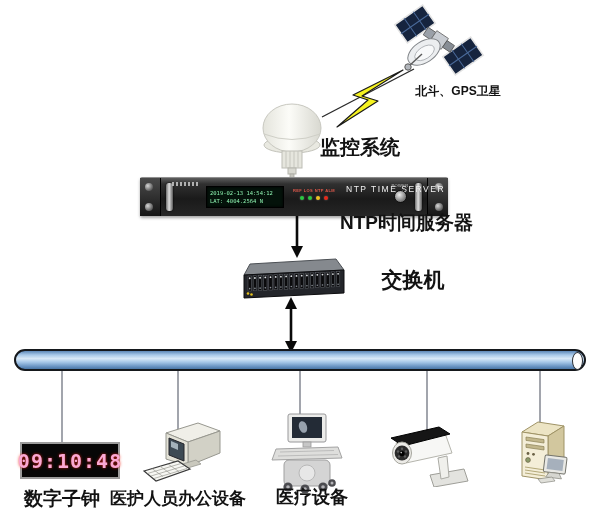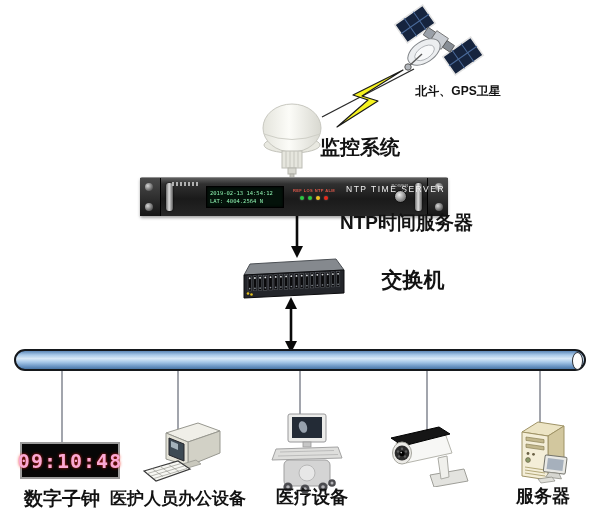--- a/index.html
+++ b/index.html
@@ -302,15 +302,14 @@
     <line x1="17" y1="47" x2="37" y2="50" stroke="#b3a878" stroke-width="1"></line>
     <line x1="17" y1="50" x2="37" y2="53" stroke="#b3a878" stroke-width="1"></line>
     <line x1="17" y1="53" x2="37" y2="56" stroke="#b3a878" stroke-width="1"></line>
     <g transform="rotate(7 47 46)">
       <rect x="36" y="36" width="22" height="17" rx="1.5" fill="#e9e9e5" stroke="#74746c" stroke-width="1"></rect>
       <rect x="39" y="39" width="16" height="11" fill="#a6b0bc"></rect>
       <polygon points="42,53 52,53 55,58 39,58" fill="#d6d6d0" stroke="#8a8a82" stroke-width=".7"></polygon>
     </g>
     <polygon points="30,59 44,57 47,61 33,63" fill="#e0e0da" stroke="#8a8a82" stroke-width=".7"></polygon>
   </svg>
-  <div class="cap" style="left:505px;top:484px;width:76px;font-size:18px;">服务器</div>
 
 </div>
 
 </body></html>

